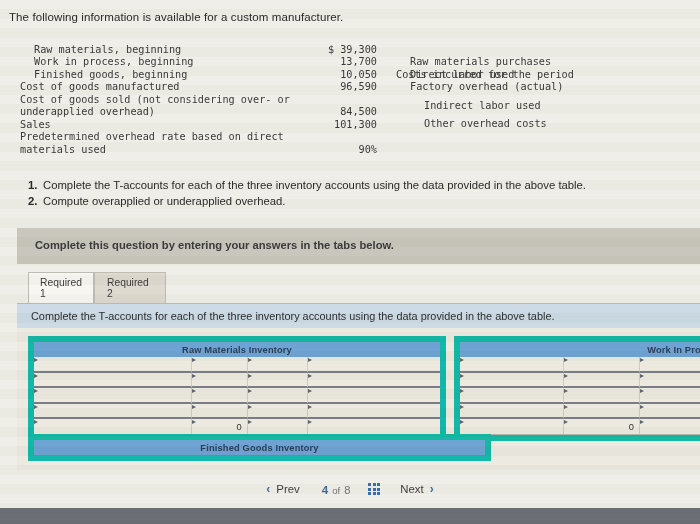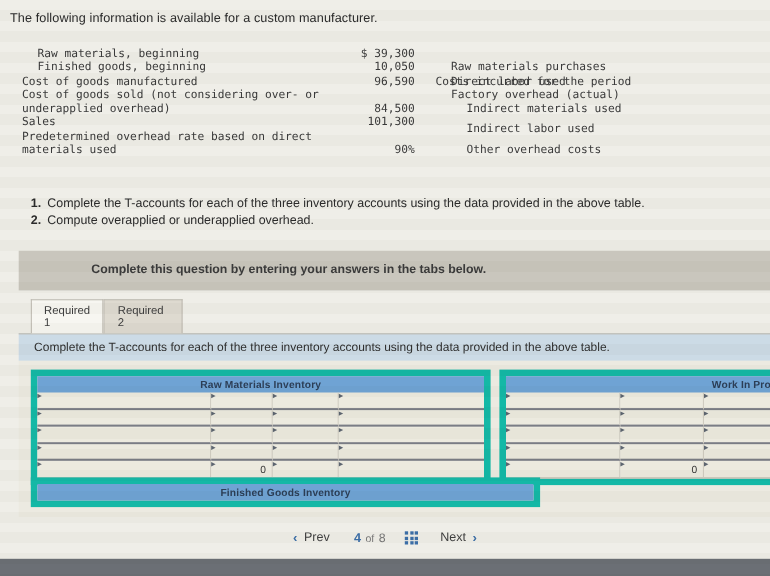--- a/index.html
+++ b/index.html
@@ -101,21 +101,20 @@
     height: 36px;
     background: #c9c6bd;
   }
   .grey-band-text {
     position: absolute;
     left: 18px;
     top: 11px;
     font-size: 11.2px;
     font-weight: bold;
     color: #3b3b3b;
-    margin-left: 48px;
   }
 
   
   .tabstrip {
     position: absolute;
     left: 17px;
     top: 272px;
     width: 683px;
     height: 31px;
   }
@@ -297,38 +296,38 @@
 </style>
 </head>
 <body>
 
 <div class="intro">The following information is available for a custom manufacturer.</div>
 
 <div class="data-table">
   <div class="dt-col-left">
     <div id="left-rows">
         <div class="dt-row"><span class="dt-label ind1">Raw materials, beginning</span><span class="dt-val">$ 39,300</span></div>
+        <div class="dt-row"><span class="dt-label ind1">Work in process, beginning</span><span class="dt-val">13,700</span></div>
         <div class="dt-row"><span class="dt-label ind1">Finished goods, beginning</span><span class="dt-val">10,050</span></div>
         <div class="dt-row"><span class="dt-label ind0">Cost of goods manufactured</span><span class="dt-val">96,590</span></div>
         <div class="dt-row"><span class="dt-label ind0">Cost of goods sold (not considering over- or</span></div>
         <div class="dt-row"><span class="dt-label ind0">underapplied overhead)</span><span class="dt-val">84,500</span></div>
         <div class="dt-row"><span class="dt-label ind0">Sales</span><span class="dt-val">101,300</span></div>
         <div class="dt-row"><span class="dt-label ind0">Predetermined overhead rate based on direct</span></div>
         <div class="dt-row"><span class="dt-label ind0">materials used</span><span class="dt-val">90%</span></div>
       </div>
   </div>
   <div class="dt-col-right">
     <div class="dt-row">
       <span class="dt-label ind0">Costs incurred for the period</span>
     </div>
     <div id="right-rows">
         <div class="dt-row"><span class="dt-label ind1">Raw materials purchases</span></div>
         <div class="dt-row"><span class="dt-label ind1">Direct labor used</span></div>
         <div class="dt-row"><span class="dt-label ind1">Factory overhead (actual)</span></div>
-        <div class="dt-row"><span class="dt-label ind2">Indirect materials used</span></div>
         <div class="gap-sm"></div>
         <div class="dt-row"><span class="dt-label ind2">Indirect labor used</span></div>
         <div class="gap-sm"></div>
         <div class="dt-row"><span class="dt-label ind2">Other overhead costs</span></div>
       </div>
   </div>
 </div>
 
 <div class="reqs">
   <div id="req-rows">

